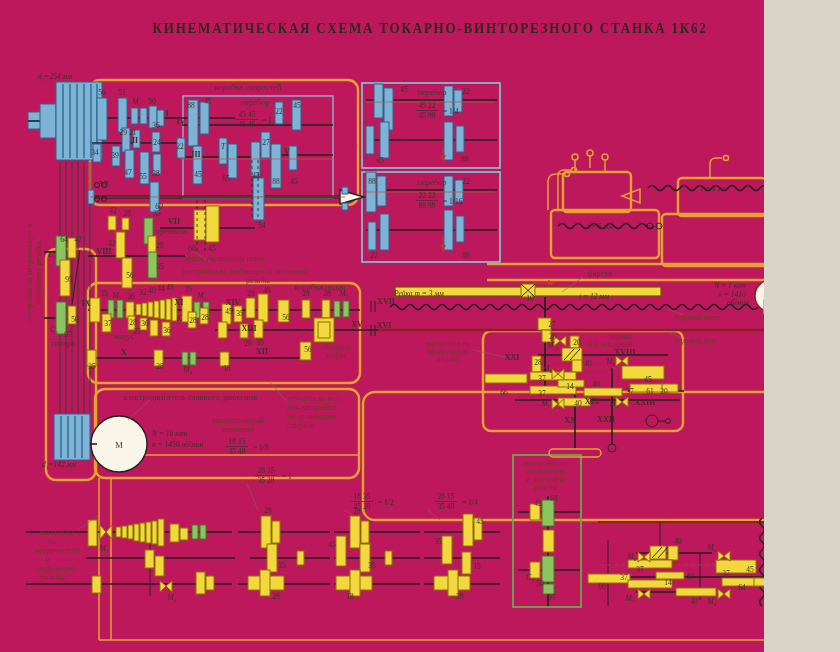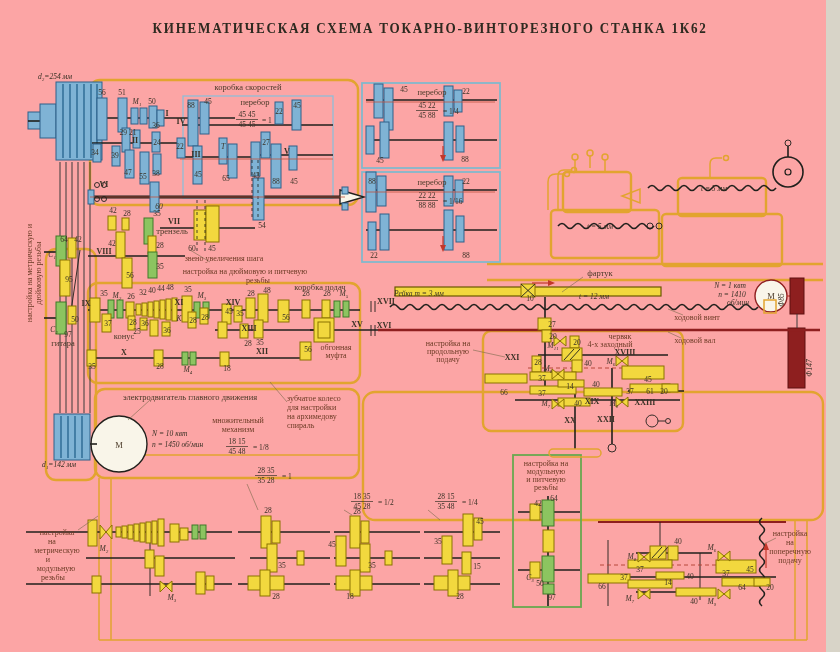--- a/index.html
+++ b/index.html
@@ -1,16 +1,16 @@
 <!DOCTYPE html>
 <html><head>
 <meta charset="utf-8">
 <style>
   html,body{margin:0;padding:0;background:#d8d4c8;}
-  #stage{position:relative;width:826px;height:652px;background:#fca5a5;overflow:hidden;}
+  #stage{position:relative;width:764px;height:652px;background:#be185d;overflow:hidden;}
   svg{position:absolute;left:0;top:0;}
   text{font-family:"Liberation Serif",serif;fill:#3A3226;}
   .title{font-size:15px;font-weight:bold;letter-spacing:2px;text-anchor:middle;fill:#2E2A20;}
   .n{font-size:7.5px;text-anchor:middle;}
   .r{font-size:8px;font-weight:bold;text-anchor:middle;}
   .s{font-size:8.5px;text-anchor:middle;fill:#4A3A28;}
   .sr{font-size:8px;text-anchor:middle;fill:#6B3A24;}
   .i{font-style:italic;}
   .f{font-size:7.5px;text-anchor:middle;}
   .fs{font-size:7.5px;text-anchor:start;}

